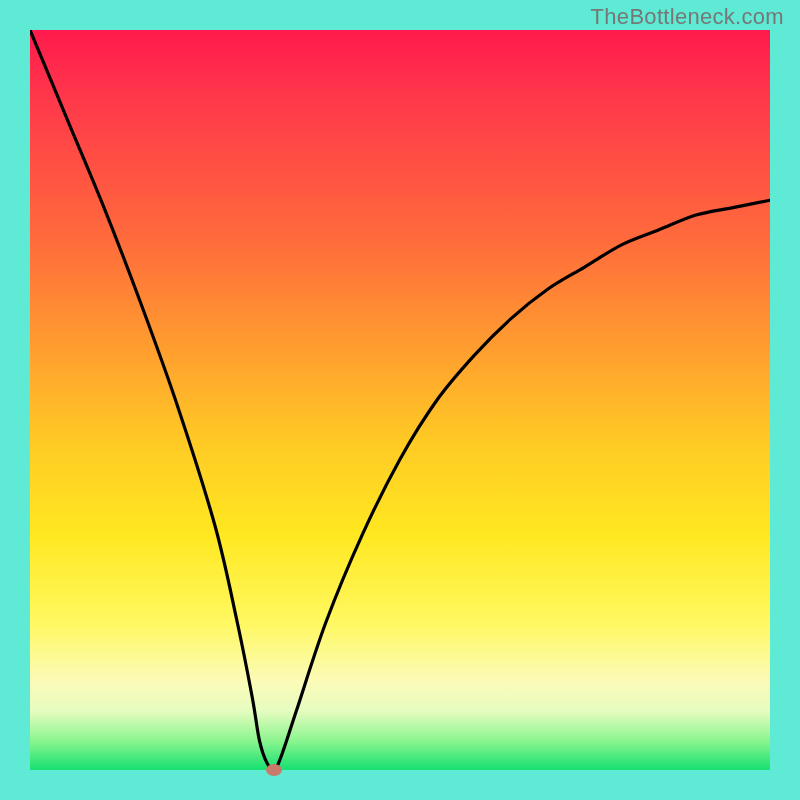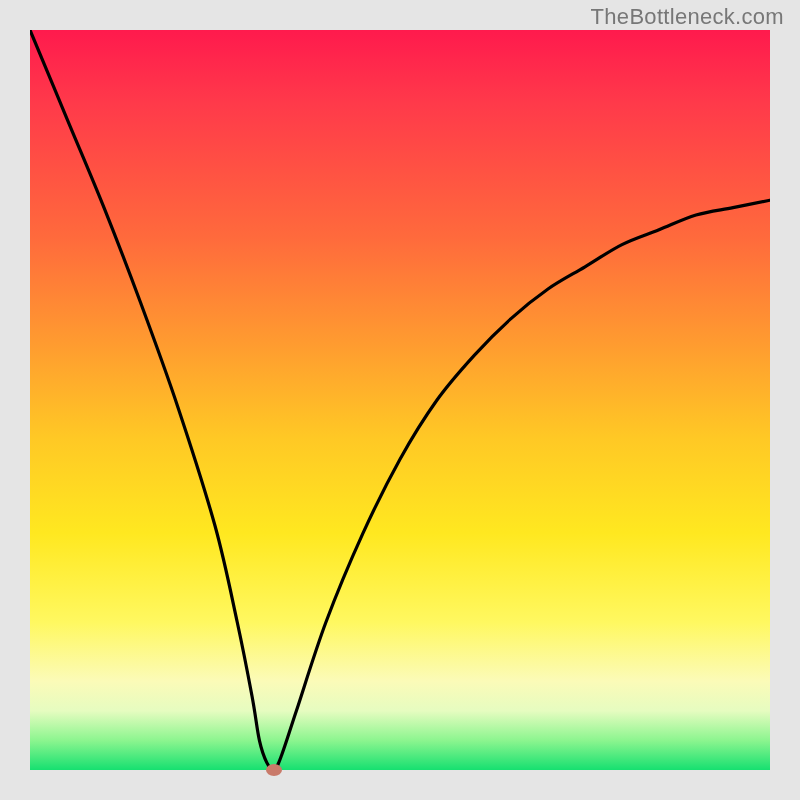--- a/index.html
+++ b/index.html
@@ -8,21 +8,21 @@
     width: 800px;
     height: 800px;
     overflow: hidden;
     background: #000;
     font-family: Arial, Helvetica, sans-serif;
   }
   .outer {
     position: relative;
     width: 800px;
     height: 800px;
-    background: #e5e5e5;
+    background: #5eead4;
   }
   .watermark {
     position: absolute;
     top: 4px;
     right: 16px;
     color: #777;
     font-size: 22px;
     font-weight: 500;
     letter-spacing: 0.3px;
     z-index: 10;

